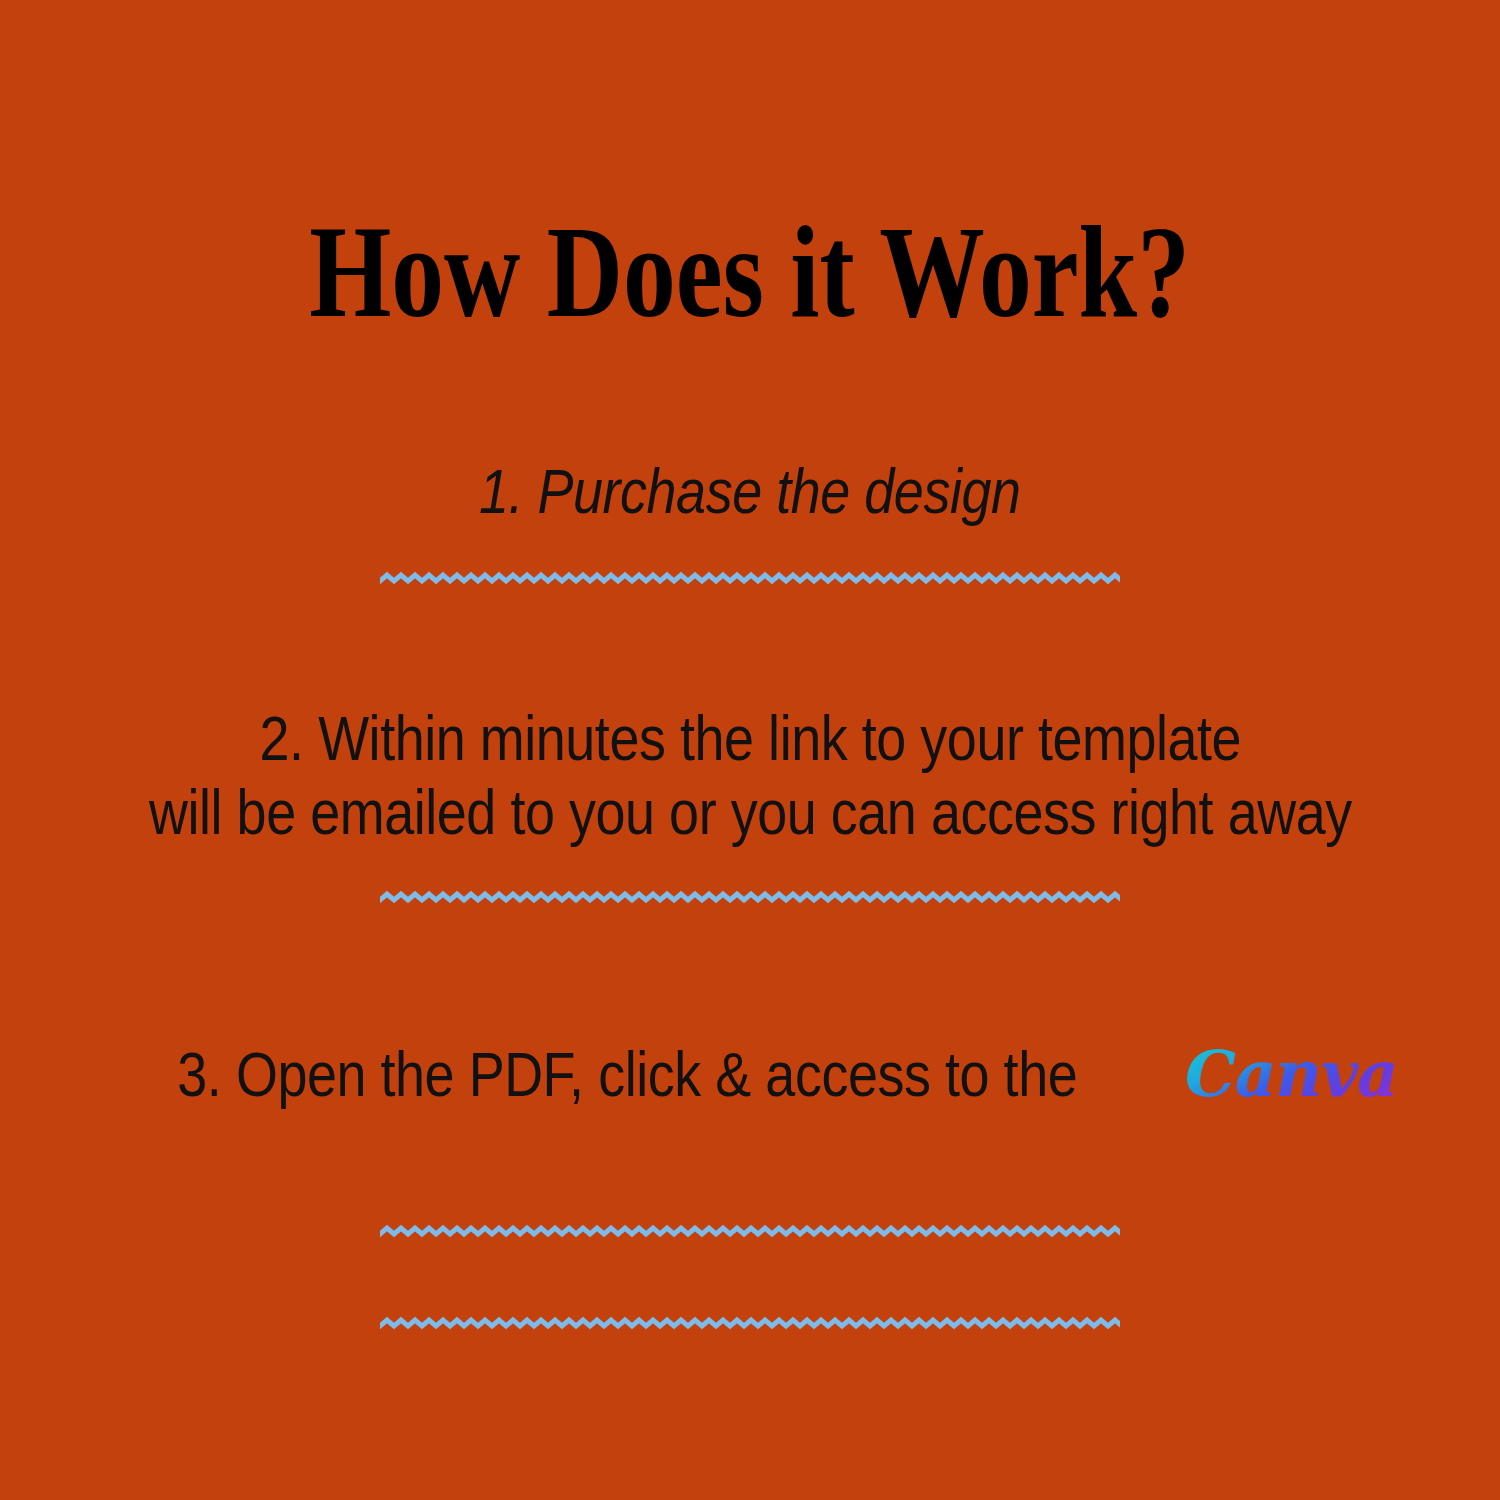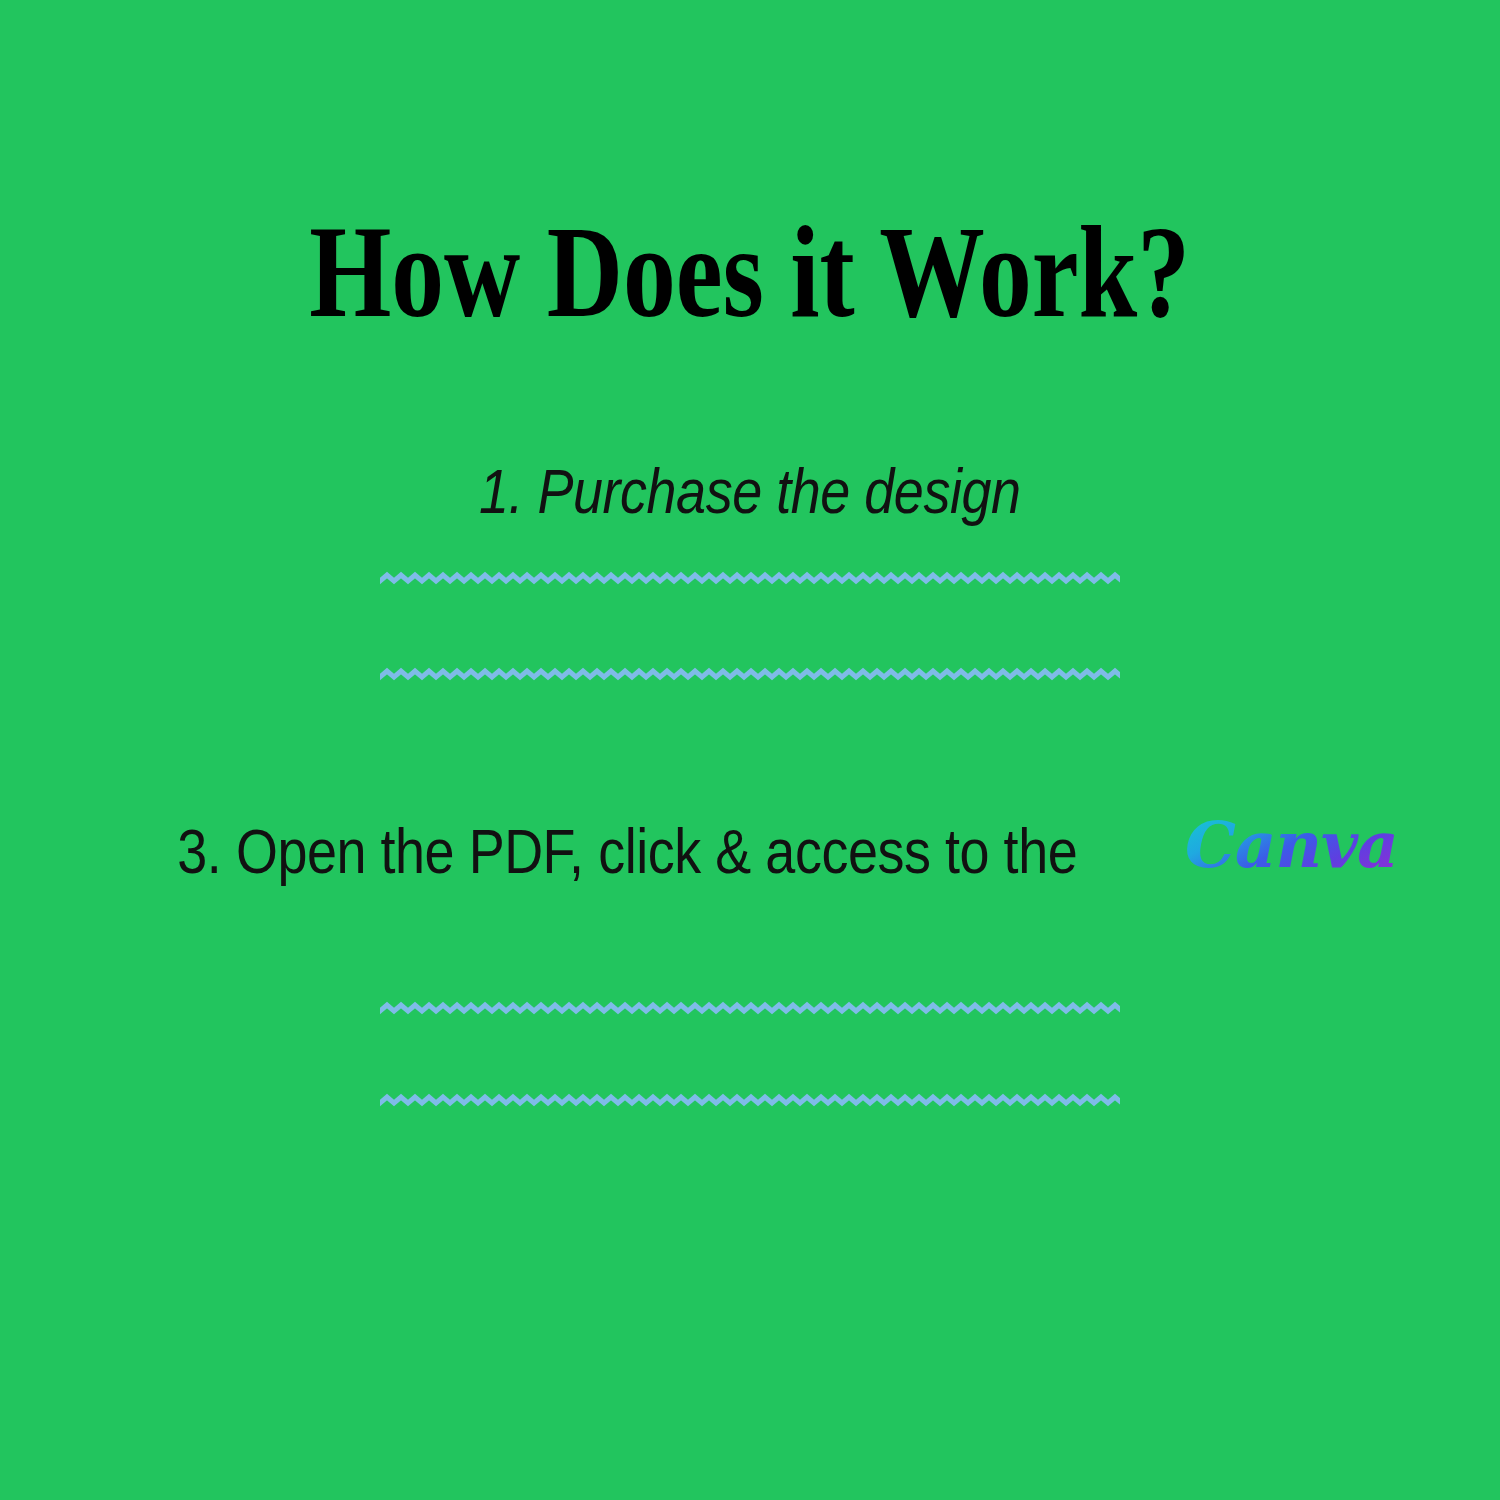--- a/index.html
+++ b/index.html
@@ -11,21 +11,21 @@
     height: 1500px;
     background: #ffffff;
     font-family: "Liberation Sans", sans-serif;
     overflow: hidden;
   }
 
   #page {
     position: relative;
     width: 1500px;
     height: 1500px;
-    background: #22c55e;
+    background: #c2410c;
     box-sizing: border-box;
     display: flex;
     flex-direction: column;
     align-items: center;
   }
 
   
   .title-wrap {
     width: 100%;
     text-align: center;
@@ -88,21 +88,21 @@
   .gap-2 { margin: 40px 0 40px 0; }
   .gap-3 { margin: 38px 0 38px 0; }
   .gap-4 { margin: 38px 0 44px 0; }
 
   
   .canva-logo {
     display: inline-block;
     vertical-align: baseline;
     margin-left: 14px;
     position: relative;
-    top: 12px;
+    top: 18px;
   }
   .canva-logo svg { display: block; }
 
   .line3-row {
     display: flex;
     align-items: baseline;
     justify-content: center;
     white-space: nowrap;
     gap: 13px;
   }
@@ -126,20 +126,23 @@
       <svg viewBox="0 0 740 16" preserveAspectRatio="none" aria-hidden="true">
         <defs>
           <pattern id="zig1" x="0" y="0" width="14" height="16" patternUnits="userSpaceOnUse">
             <path d="M0 10 L7 4 L14 10" fill="none" stroke="#7fbbe8" stroke-width="5" stroke-linecap="square"></path>
           </pattern>
         </defs>
         <rect x="0" y="0" width="740" height="16" fill="url(#zig1)"></rect>
       </svg>
     </div>
 
+    <div class="step">
+      <span class="step-inner"><span>2. Within minutes the link to your template</span><br><span>will be emailed to you or you can access right away</span></span>
+    </div>
 
     <div class="divider gap-2">
       <svg viewBox="0 0 740 16" preserveAspectRatio="none" aria-hidden="true">
         <defs>
           <pattern id="zig2" x="0" y="0" width="14" height="16" patternUnits="userSpaceOnUse">
             <path d="M0 10 L7 4 L14 10" fill="none" stroke="#7fbbe8" stroke-width="5" stroke-linecap="square"></path>
           </pattern>
         </defs>
         <rect x="0" y="0" width="740" height="16" fill="url(#zig2)"></rect>
       </svg>

